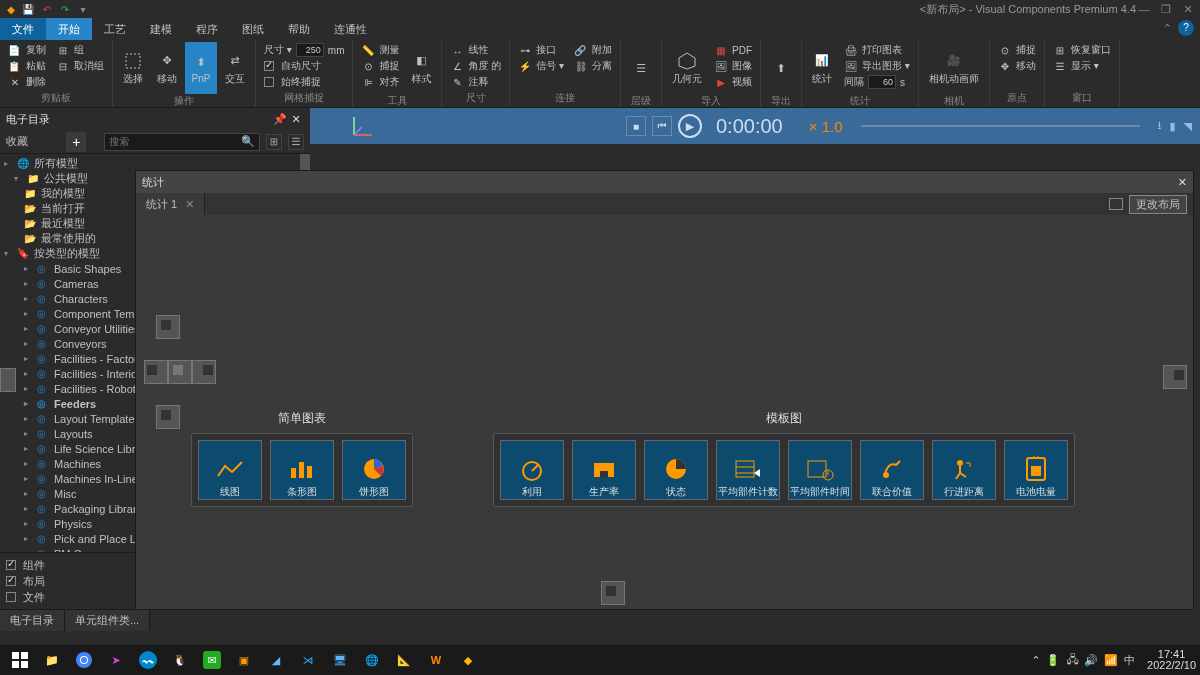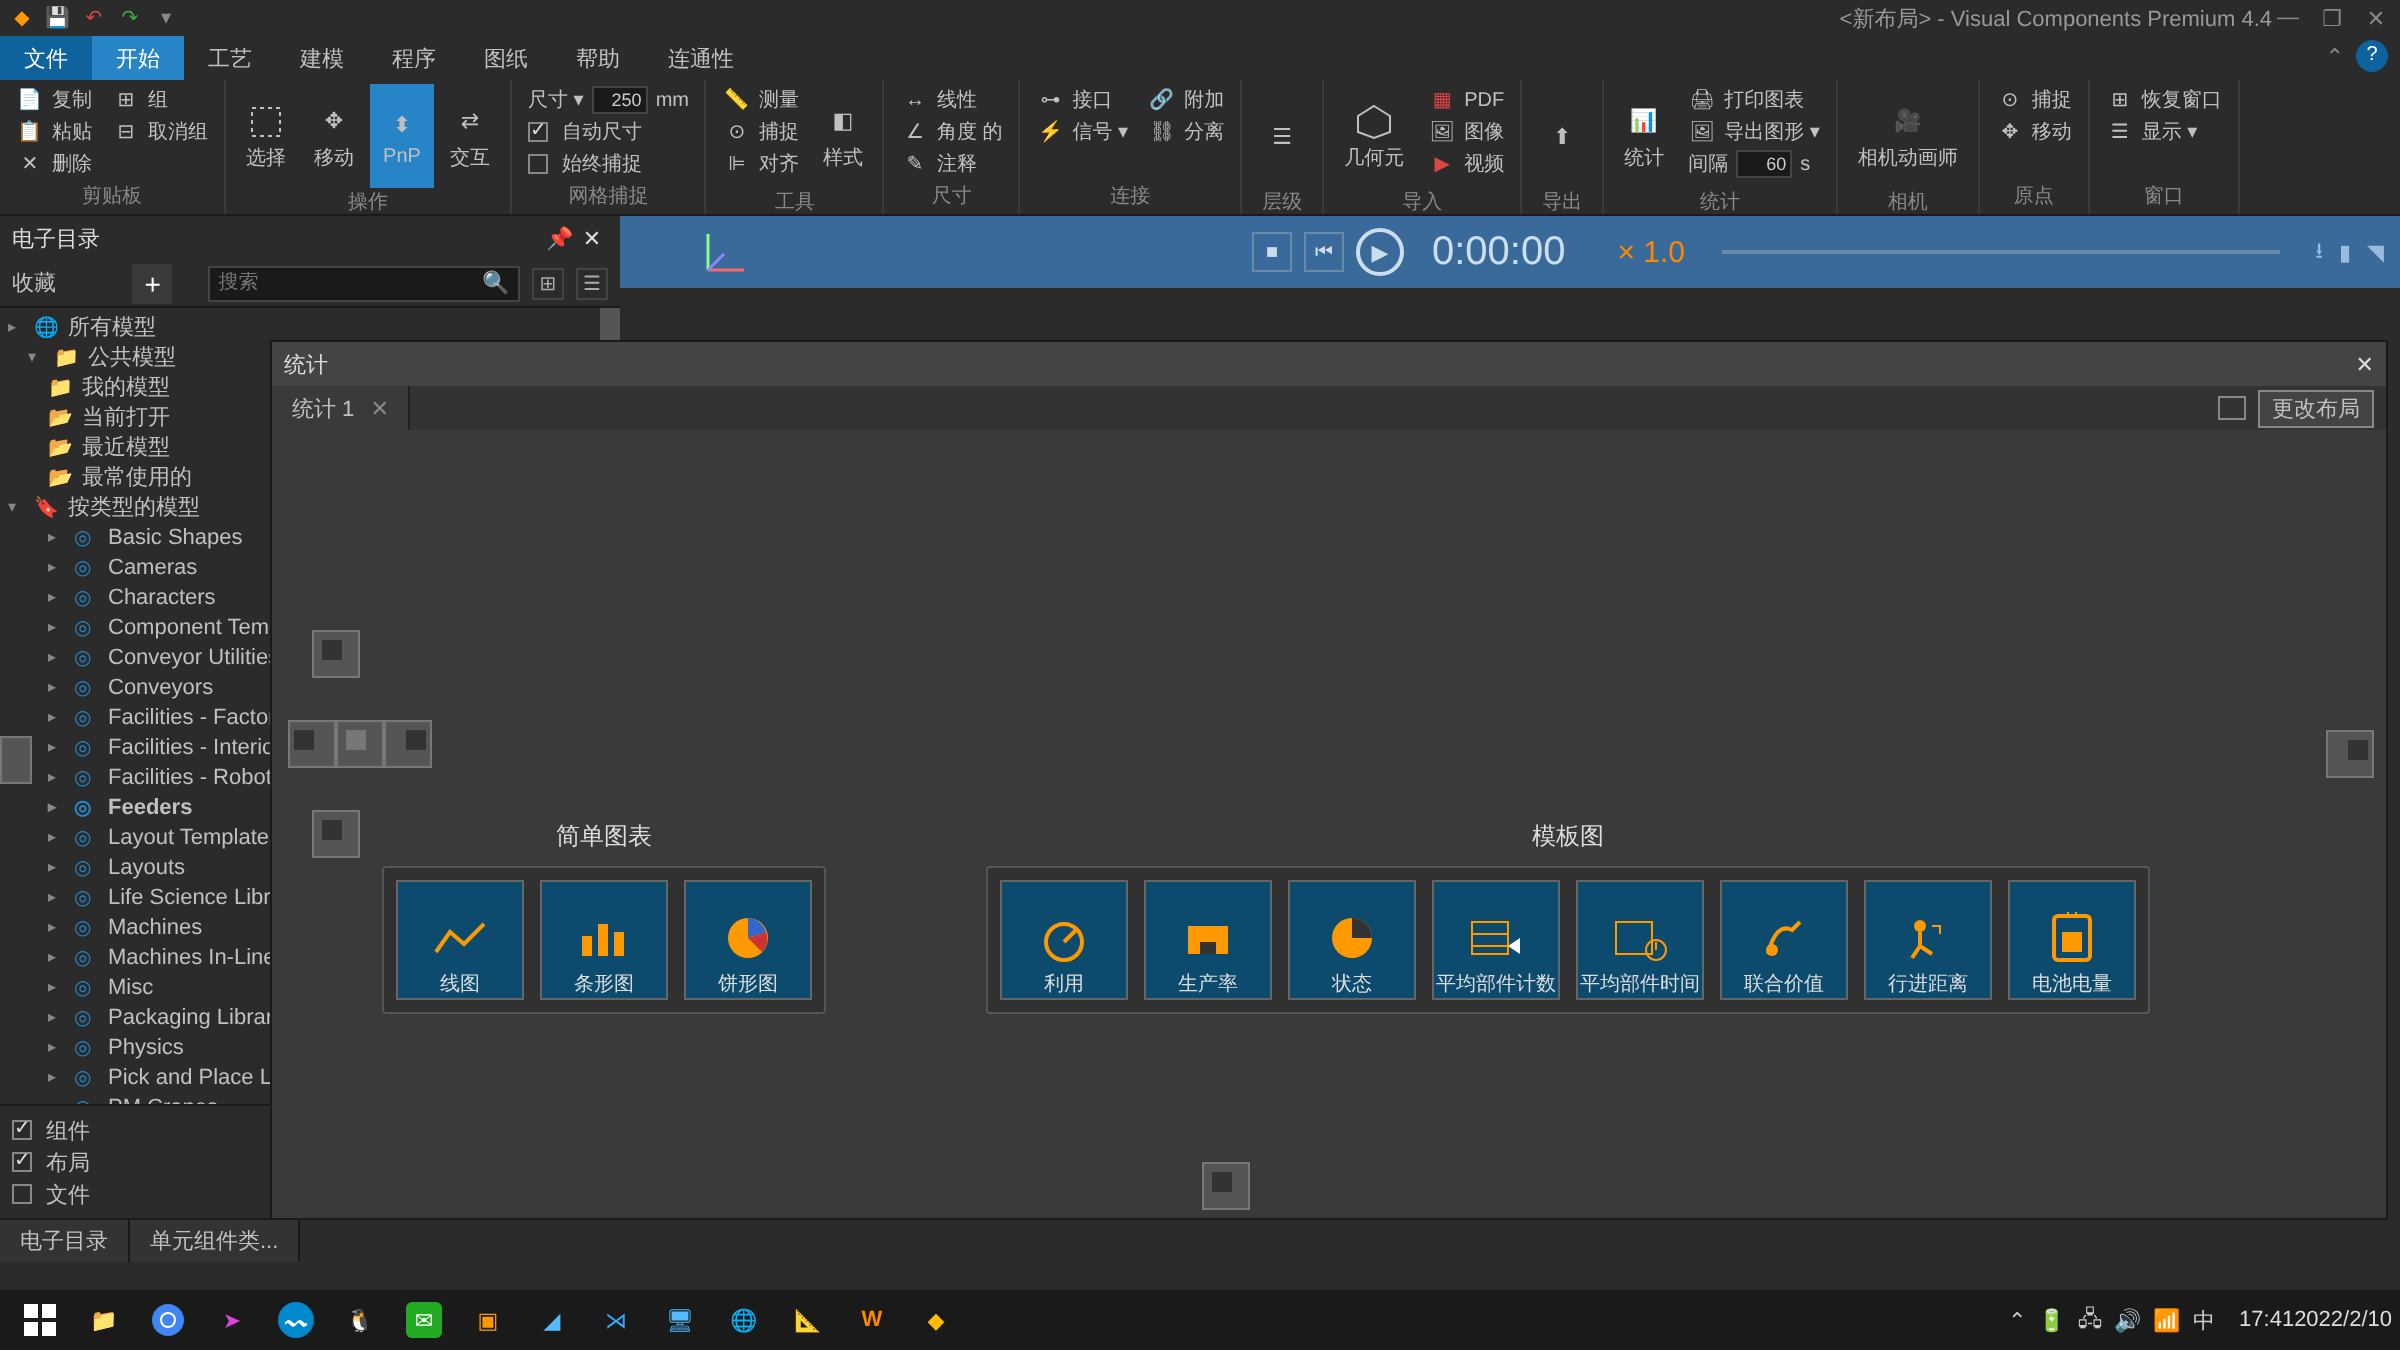--- a/index.html
+++ b/index.html
@@ -94,21 +94,21 @@
 .cg-cards { display:flex; gap:8px; background:rgba(0,0,0,0.15); padding:6px; border:1px solid #555; border-radius:2px; }
 .card { width:64px; height:60px; background:#0c4a6e; border:1px solid #666; display:flex; flex-direction:column; align-items:center; justify-content:flex-end; gap:4px; cursor:pointer; }
 .card-ico { width:28px; height:24px; display:flex; align-items:center; justify-content:center; }
 .card-txt { font-size:10px; color:#ddd; white-space:nowrap; }
 
 
 .taskbar { position:absolute; left:0; right:0; bottom:0; height:30px; background:#1a1a1a; display:flex; align-items:center; padding:0 4px; }
 .tb-item { width:32px; height:30px; display:flex; align-items:center; justify-content:center; cursor:pointer; }
 .tb-sp { flex:1; }
 .tb-tray { display:flex; align-items:center; gap:6px; color:#ccc; font-size:10px; }
-.tb-clock { display:flex; flex-direction:row; align-items:center; font-size:10px; line-height:11px; color:#ddd; margin-left:6px; }
+.tb-clock { display:flex; flex-direction:column; align-items:center; font-size:10px; line-height:11px; color:#ddd; margin-left:6px; }
 
 svg { display:block; }
 </style>
 </head>
 <body>
 
 <div class="titlebar">
   <div class="title-left">
     <span class="title-icon" style="color:#f90">◆</span>
     <span class="title-icon" style="color:#ccc">💾</span>

